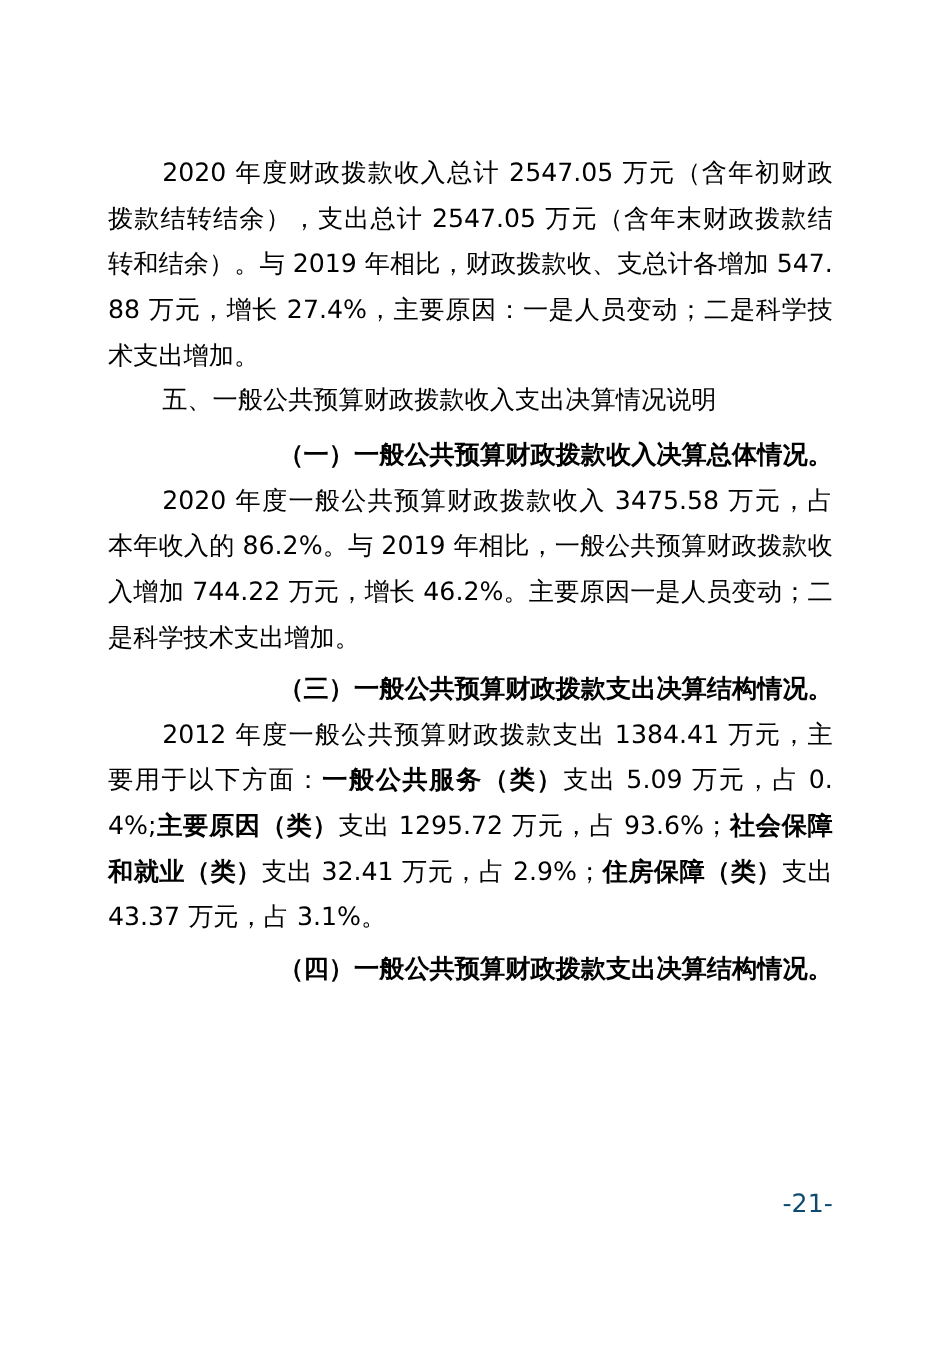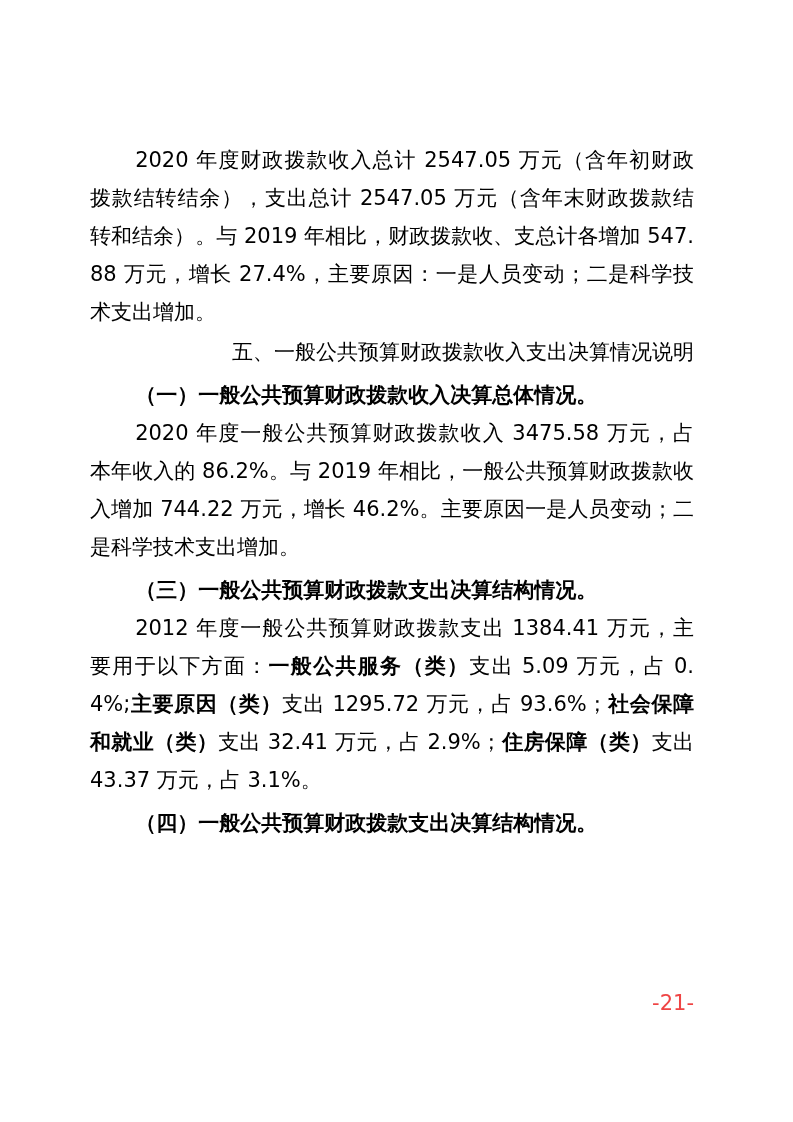--- a/index.html
+++ b/index.html
@@ -11,58 +11,58 @@
     position: relative;
     width: 793px;
     height: 1122px;
     background: #ffffff;
     overflow: hidden;
     color: #000000;
   }
   .doc-body {
     position: absolute;
     left: 90px;
-    top: 141px;
+    top: 125px;
     width: 604px;
   }
   .blk {
     margin: 0;
     padding: 0;
     font-family: "DejaVu Sans", sans-serif;
     font-size: 21px;
     line-height: 38px;
     text-align: justify;
     text-indent: 2.15em;
     color: #000000;
     word-break: break-all;
   }
   .blk.heading {
     font-weight: 700;
     margin-top: 5px;
-    text-align: left;
+    text-align: right;
   }
   .blk.serif-title {
-    font-family: Liberation Serif, serif;
+    font-family: Liberation Mono, monospace;
     font-weight: 400;
     margin-top: 2px;
-    text-align: right;
+    text-align: left;
   }
   .run-bold {
     font-weight: 700;
   }
   .page-number {
     position: absolute;
     top: 990px;
     left: 90px;
     width: 604px;
     text-align: right;
     font-family: "DejaVu Sans", sans-serif;
     font-size: 21px;
     line-height: 26px;
-    color: #ef4444;
+    color: #0c4a6e;
   }
 </style>
 </head>
 <body>
 
 <div class="page">
   <main class="doc-body" id="doc-body">
       <p class="blk "><span>2020 年度财政拨款收入总计 2547.05 万元（含年初财政拨款结转结余），支出总计 2547.05 万元（含年末财政拨款结转和结余）。与 2019 年相比，财政拨款收、支总计各增加 547.88 万元，增长 27.4%，主要原因：一是人员变动；二是科学技术支出增加。</span></p>
       <p class="blk serif-title"><span>五、一般公共预算财政拨款收入支出决算情况说明</span></p>
       <p class="blk heading"><span class="run-bold">（一）一般公共预算财政拨款收入决算总体情况。</span></p>

